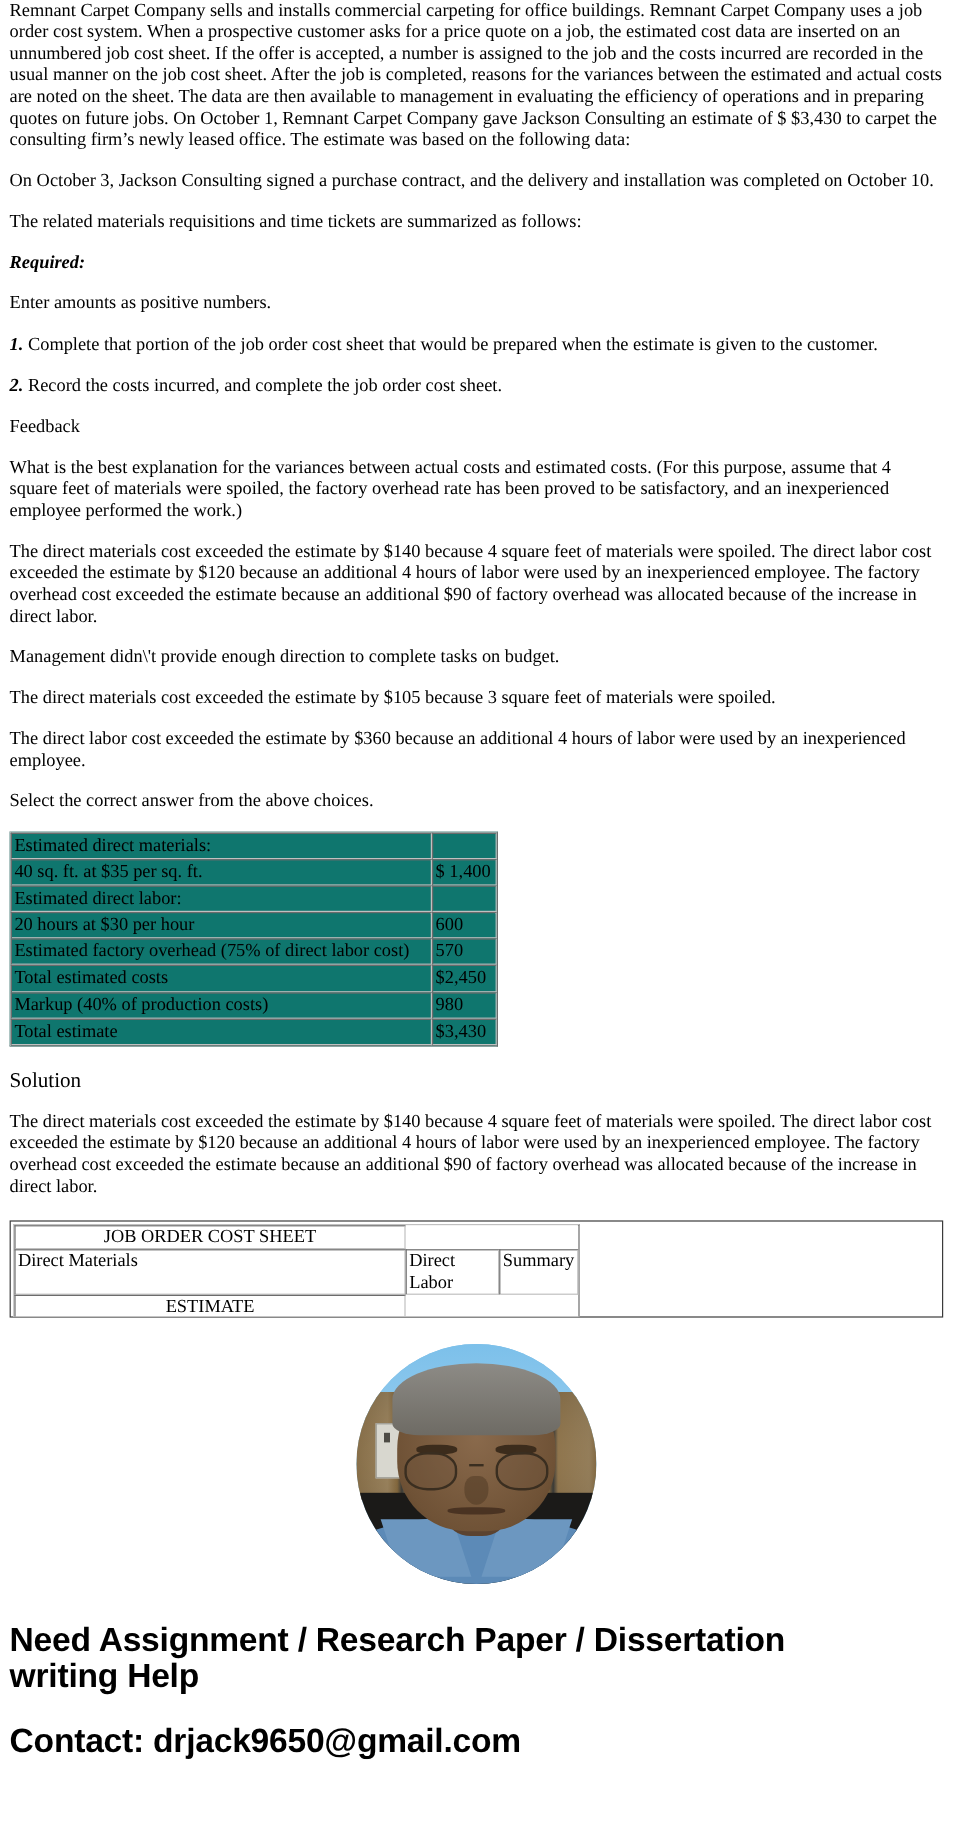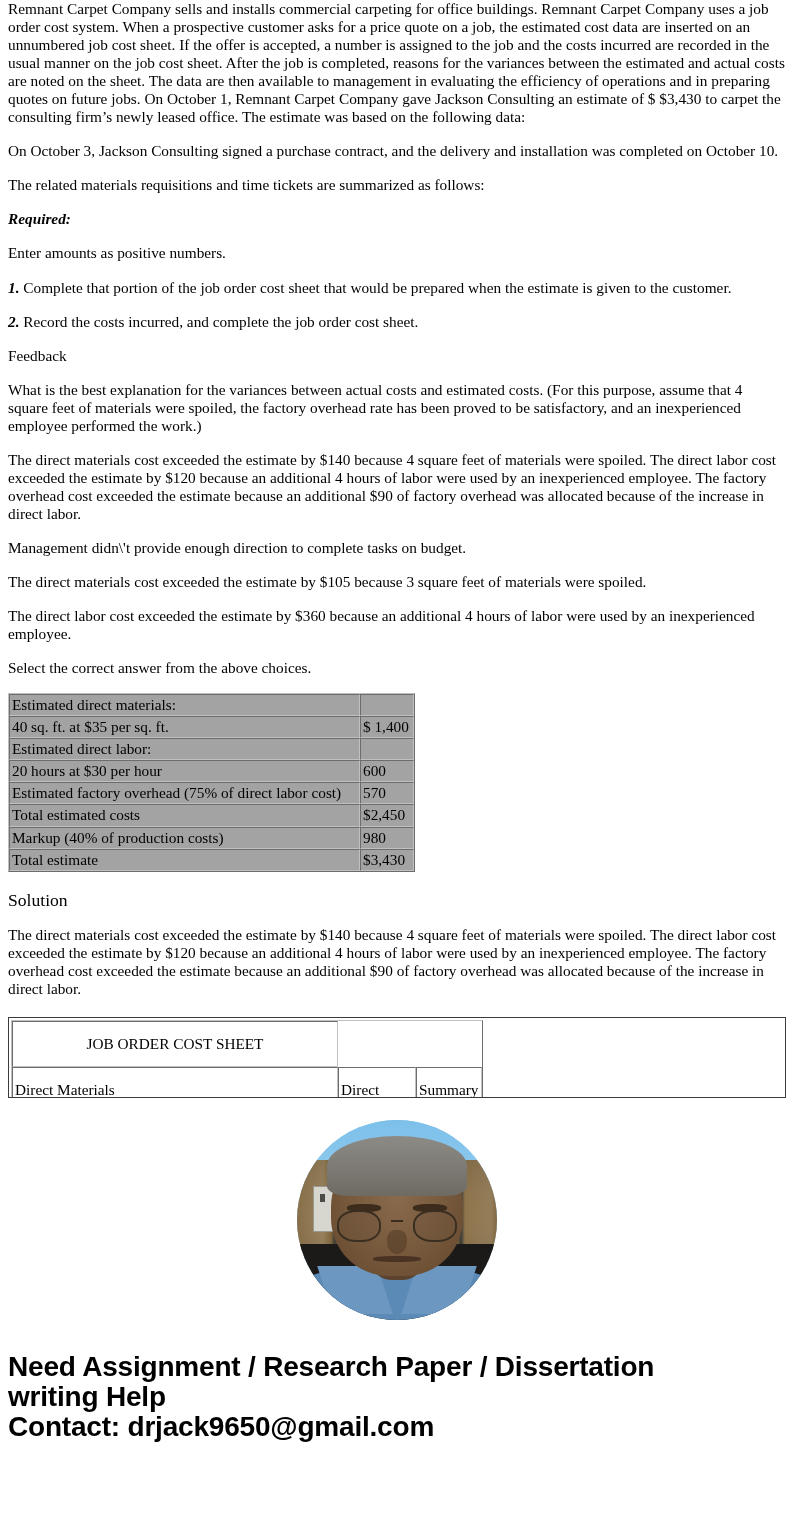--- a/index.html
+++ b/index.html
@@ -30,21 +30,21 @@
   .bold { font-weight: bold; font-style: italic; }
 
   
   table.est {
     border-collapse: separate;
     border-spacing: 0;
     border: 1px outset #c0c0c0;
     margin: 0;
     font-size: 15.3px;
     line-height: 1.18;
-    background: #a3a3a3;
+    background: #0f766e;
   }
   table.est td {
     border: 1px inset #c0c0c0;
     padding: 1px 2px;
     vertical-align: top;
     white-space: nowrap;
   }
   td.est-label { width: 345px; }
   td.est-amt   { width: 48px; }
 
@@ -72,21 +72,21 @@
     border-collapse: separate;
     border-spacing: 0;
     border: 1px outset #c0c0c0;
     margin: 2px 0 0 2px;
     font-size: 15.3px;
     line-height: 1.18;
     background: #ffffff;
   }
   table.jobsheet td {
     border: 1px inset #c0c0c0;
-    padding: 13px 2px;
+    padding: 0 2px;
     vertical-align: top;
   }
   td.js-title {
     text-align: center;
     width: 320px;
   }
   td.js-dm { width: 320px; height: 28px; }
   td.js-dl { width: 72px; }
   td.js-sum { width: 56px; }
 
@@ -191,21 +191,21 @@
   .promo {
     font-family: "Liberation Sans", "DejaVu Sans", sans-serif;
     font-weight: bold;
     font-size: 28px;
     line-height: 1.08;
     margin: 32px 0 0 0;
     color: #000000;
     letter-spacing: -0.2px;
   }
   .promo .line2 { display: block; }
-  .promo .line3 { display: block; }
+  .promo .line3 { display: block; margin-top: 24px; }
 </style>
 </head>
 <body>
 
 <div class="doc">
 
   <p class="para">Remnant Carpet Company sells and installs commercial carpeting for office buildings. Remnant Carpet Company uses a job order cost system. When a prospective customer asks for a price quote on a job, the estimated cost data are inserted on an unnumbered job cost sheet. If the offer is accepted, a number is assigned to the job and the costs incurred are recorded in the usual manner on the job cost sheet. After the job is completed, reasons for the variances between the estimated and actual costs are noted on the sheet. The data are then available to management in evaluating the efficiency of operations and in preparing quotes on future jobs. On October 1, Remnant Carpet Company gave Jackson Consulting an estimate of $ $3,430 to carpet the consulting firm’s newly leased office. The estimate was based on the following data:</p>
   <div class="spacer-para"></div>
 
   <p class="para">On October 3, Jackson Consulting signed a purchase contract, and the delivery and installation was completed on October 10.</p>

